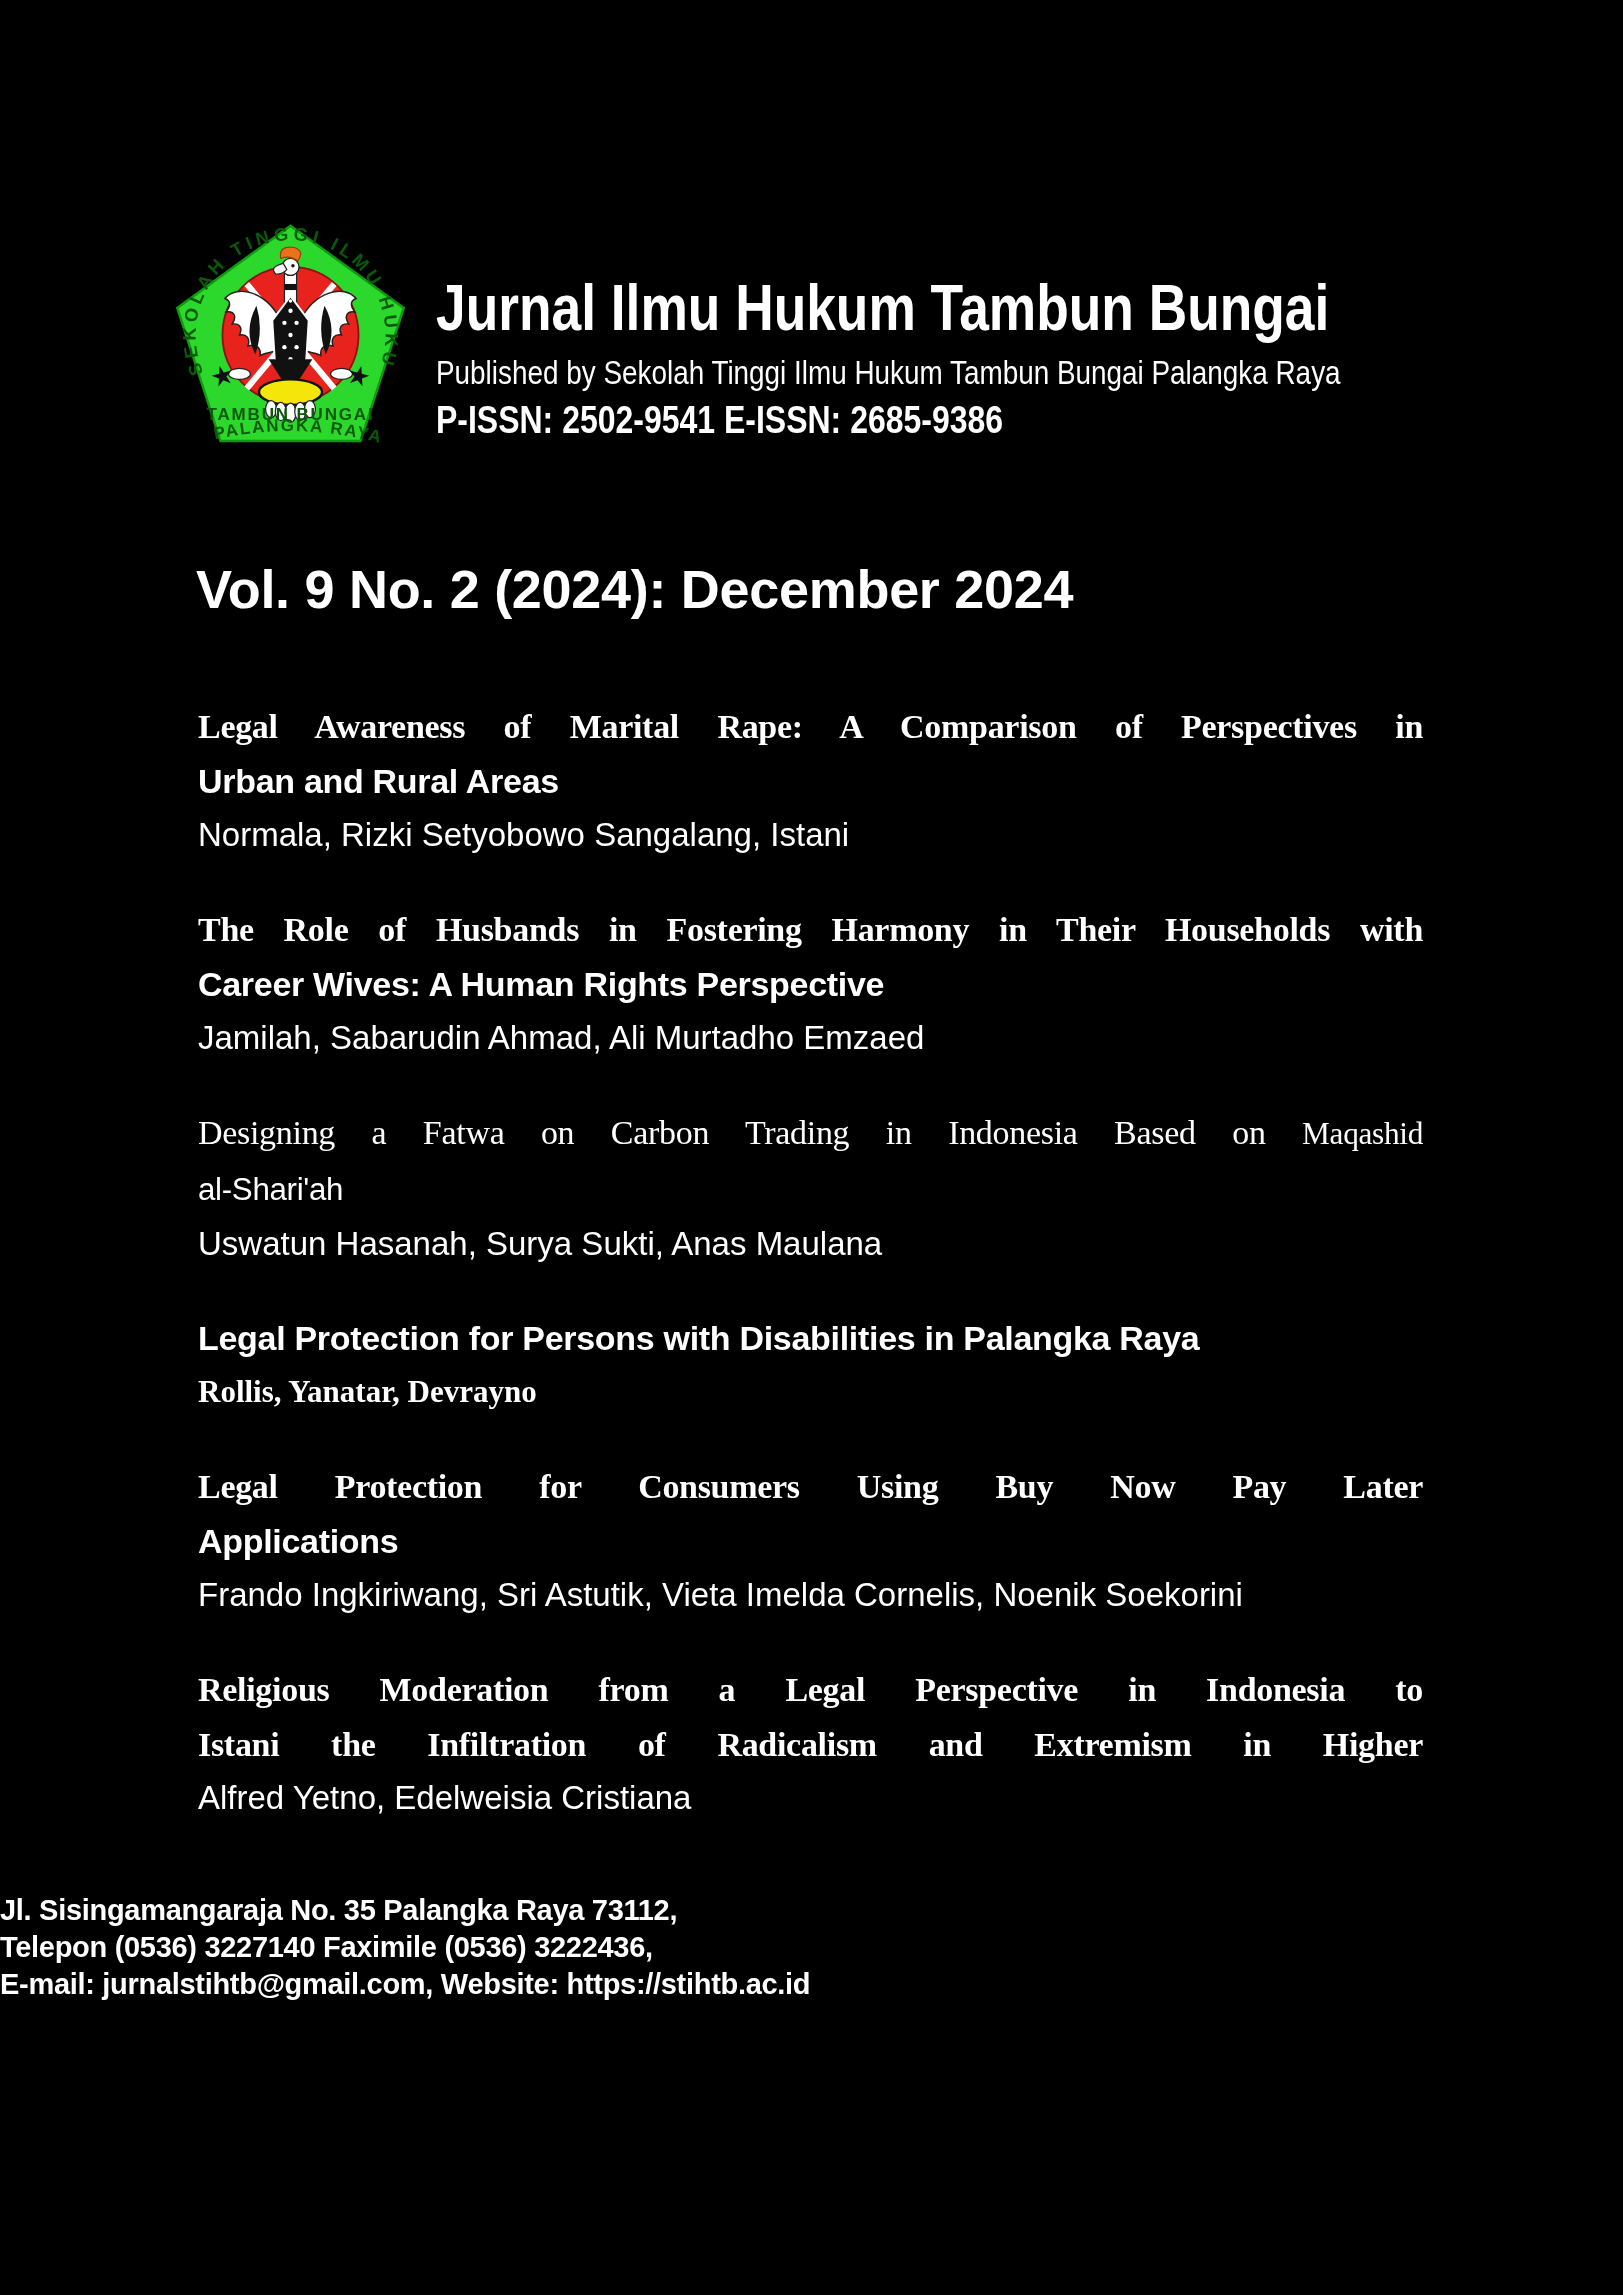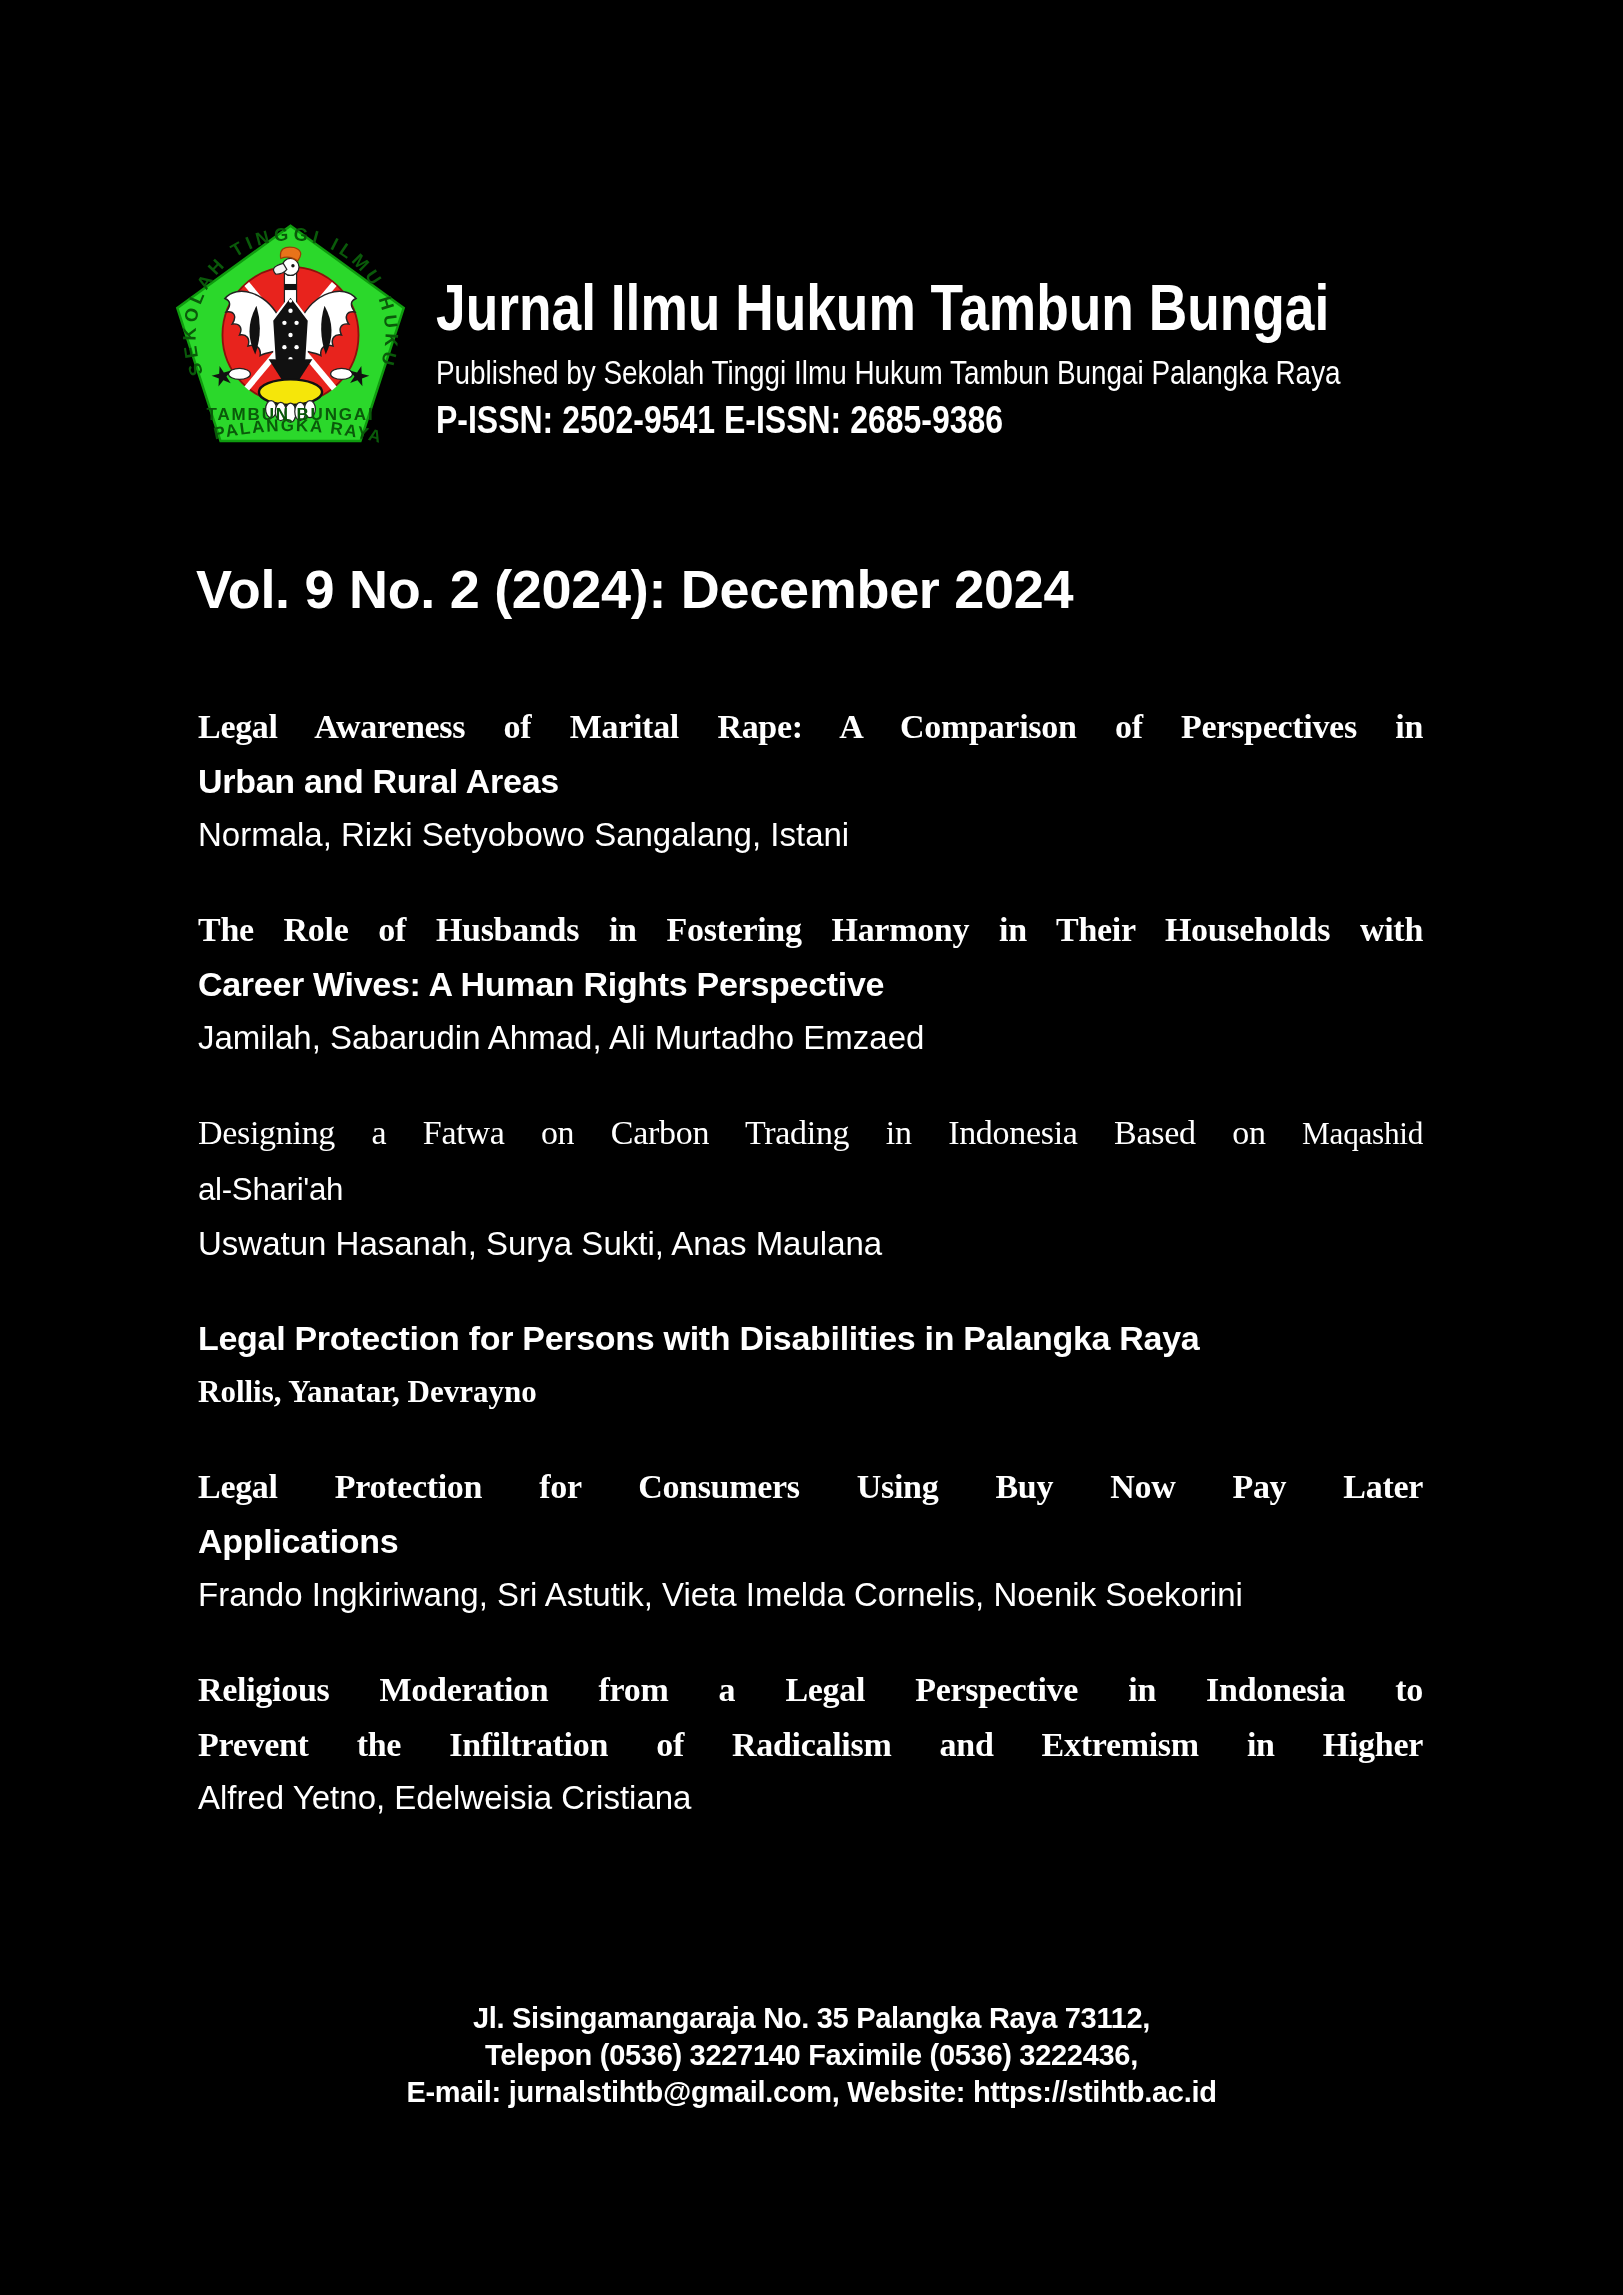--- a/index.html
+++ b/index.html
@@ -28,21 +28,21 @@
   .articles{position:absolute;left:198px;top:699px;width:1225px;}
   .article{margin-bottom:46px;}
   .title-line{font-size:34px;line-height:55px;letter-spacing:-0.3px;text-align:left;}
   .title-line.justify{text-align:justify;text-align-last:justify;font-family:Liberation Serif, serif;}
   .article.bold .title-line{font-weight:bold;}
   .article.regular .title-line{font-weight:normal;}
   .small-term{font-size:0.92em;}
   .authors{font-size:33px;line-height:42px;margin-top:5.2px;font-weight:normal;}
   .authors.serif{font-family:"Liberation Serif", serif;font-weight:bold;font-size:31px;}
   
-  .footer{position:absolute;left:0;right:0;top:2000px;text-align:center;}
+  .footer{position:absolute;left:0;right:0;top:1892px;text-align:left;}
   .footer-line{font-size:29px;font-weight:bold;line-height:37px;letter-spacing:-0.3px;}
 </style>
 </head>
 <body>
 
 <div class="page">
 
   <div class="logo">
     <svg viewBox="0 0 200 192">
       <defs>
@@ -158,21 +158,21 @@
         <div class="title-line"><span>Legal Protection for Persons with Disabilities in Palangka Raya</span></div>
         <div class="authors serif">Rollis, Yanatar, Devrayno</div>
       </div>
       <div class="article bold">
         <div class="title-line justify"><span>Legal Protection for Consumers Using Buy Now Pay Later</span></div>
         <div class="title-line"><span>Applications</span></div>
         <div class="authors">Frando Ingkiriwang, Sri Astutik, Vieta Imelda Cornelis, Noenik Soekorini</div>
       </div>
       <div class="article bold">
         <div class="title-line justify"><span>Religious Moderation from a Legal Perspective in Indonesia to</span></div>
-        <div class="title-line justify"><span>Prevent the Infiltration of Radicalism and Extremism in Higher</span></div>
+        <div class="title-line justify"><span>Istani the Infiltration of Radicalism and Extremism in Higher</span></div>
         <div class="authors">Alfred Yetno, Edelweisia Cristiana</div>
       </div>
     </div>
 
   <div class="footer">
     <div class="footer-line">Jl. Sisingamangaraja No. 35 Palangka Raya 73112,</div>
     <div class="footer-line">Telepon (0536) 3227140 Faximile (0536) 3222436,</div>
     <div class="footer-line">E-mail: jurnalstihtb@gmail.com, Website: https://stihtb.ac.id</div>
   </div>
 

